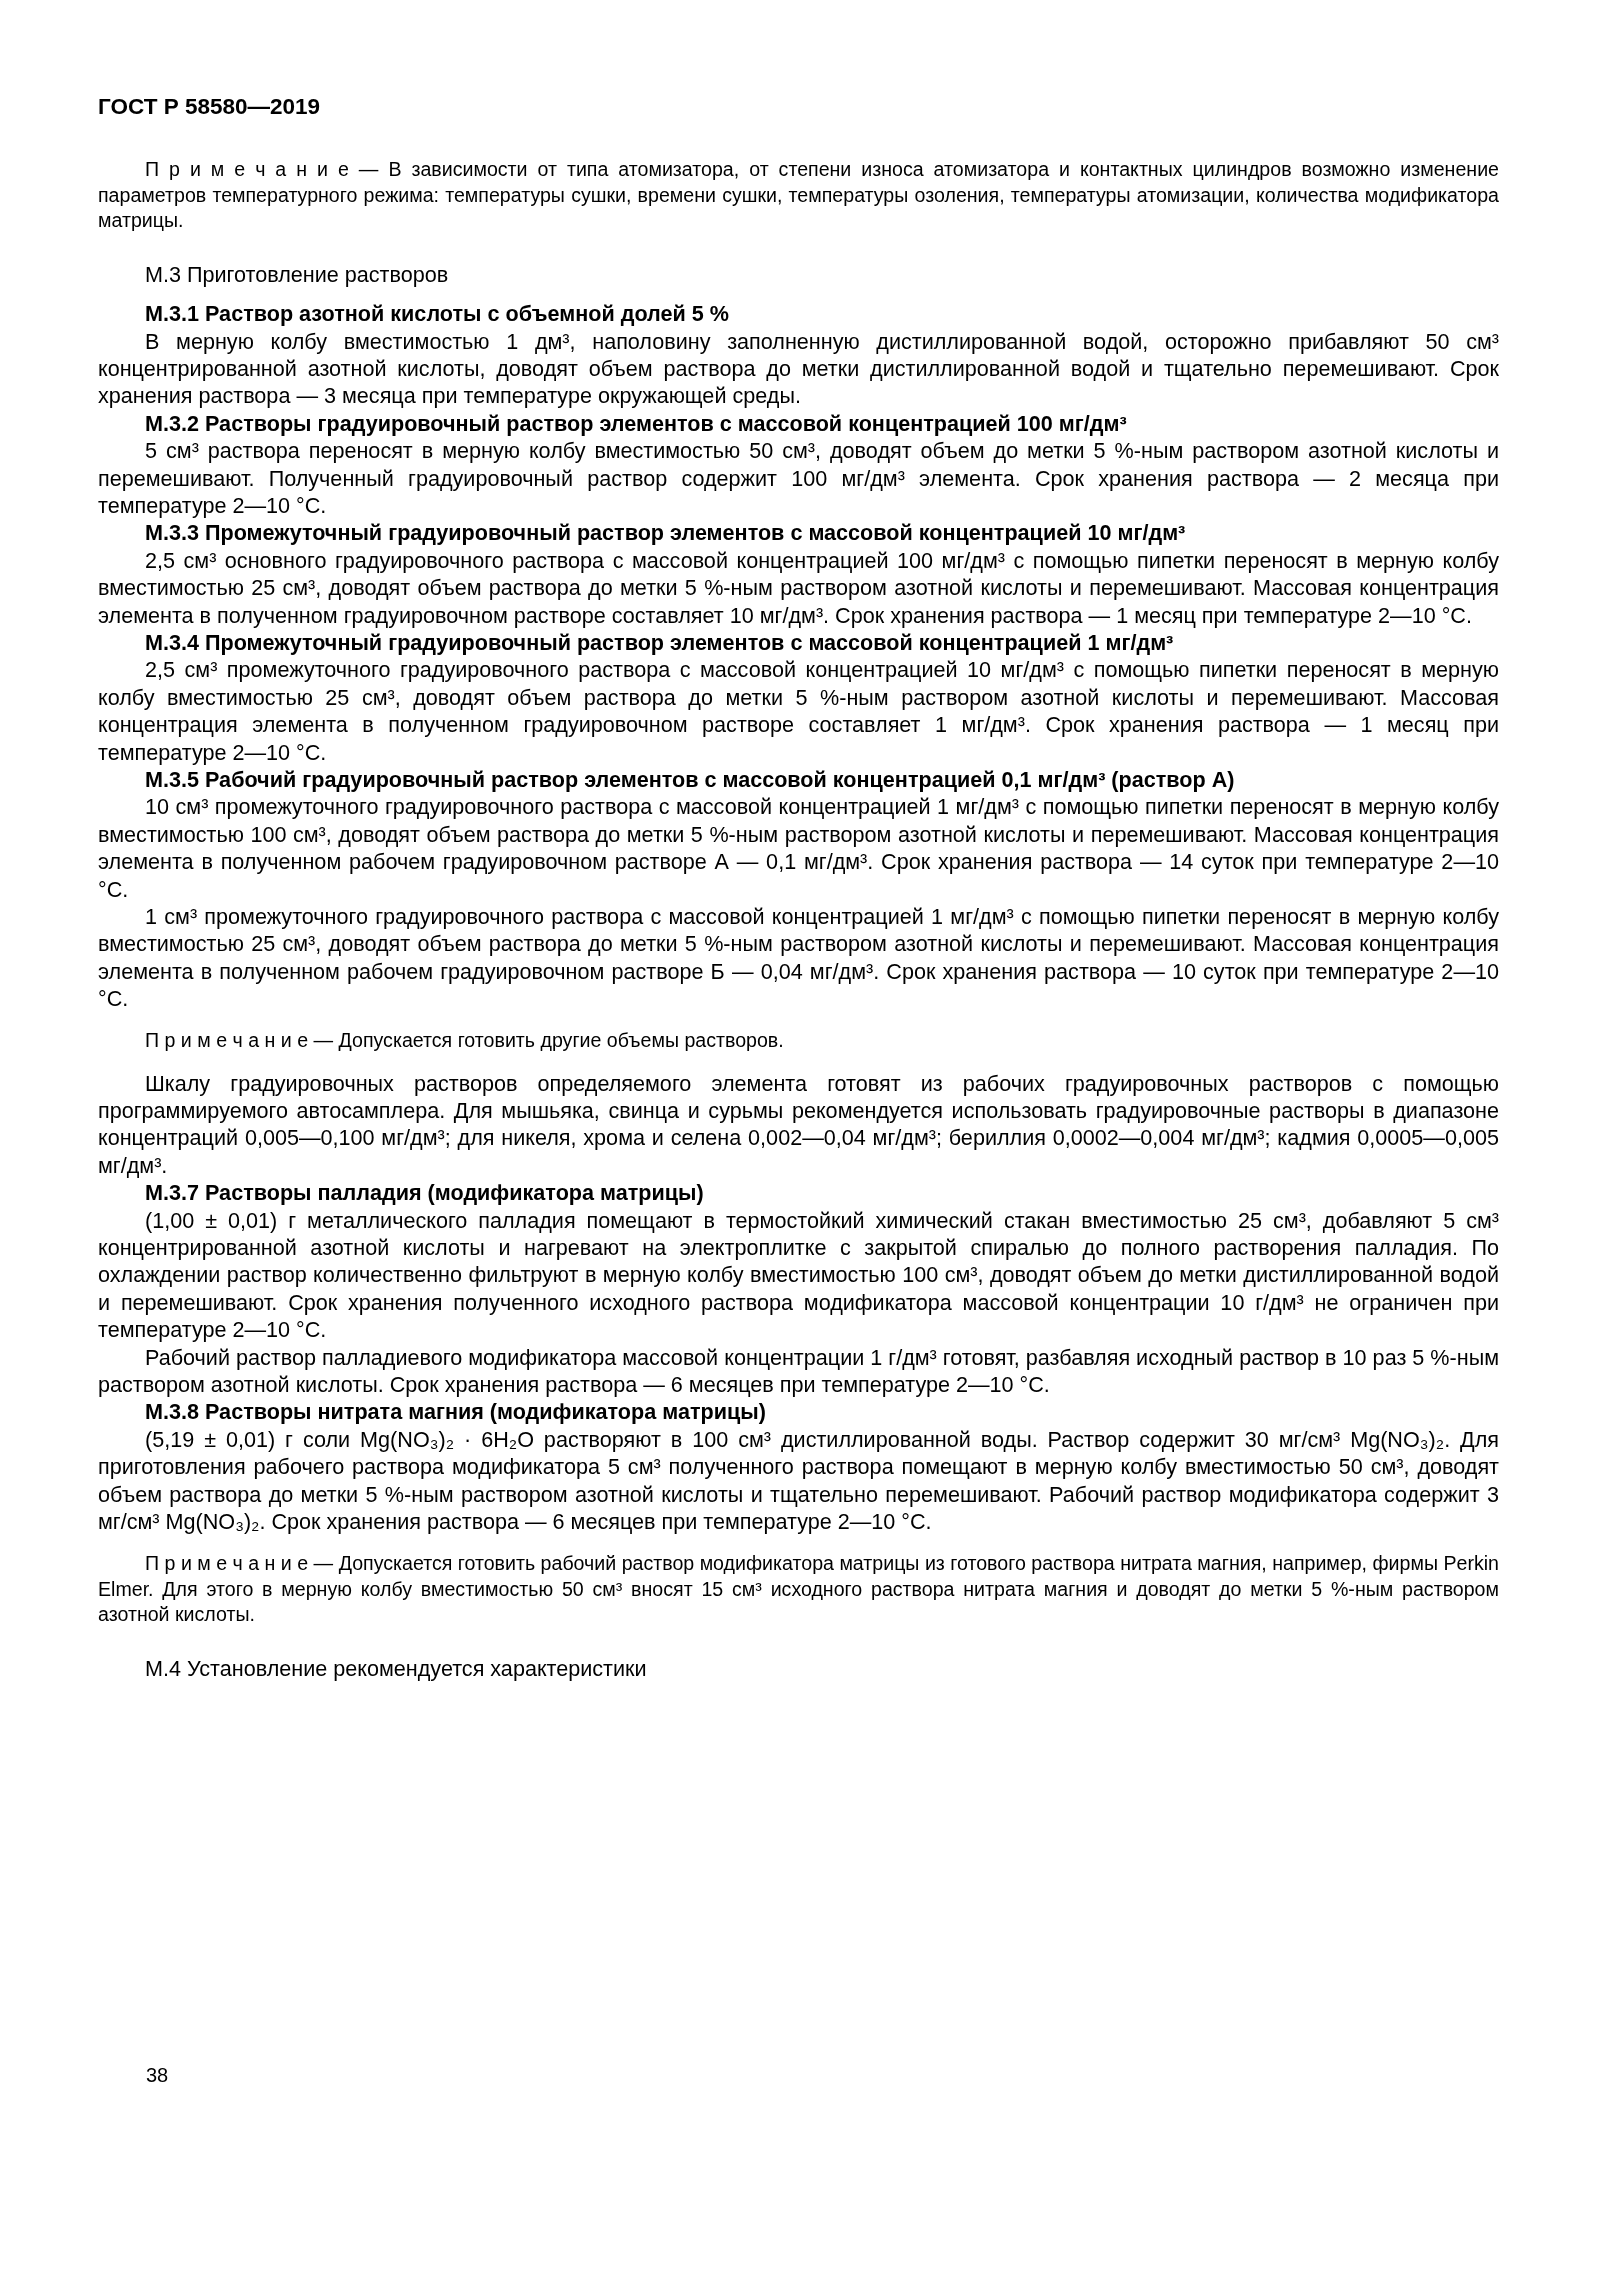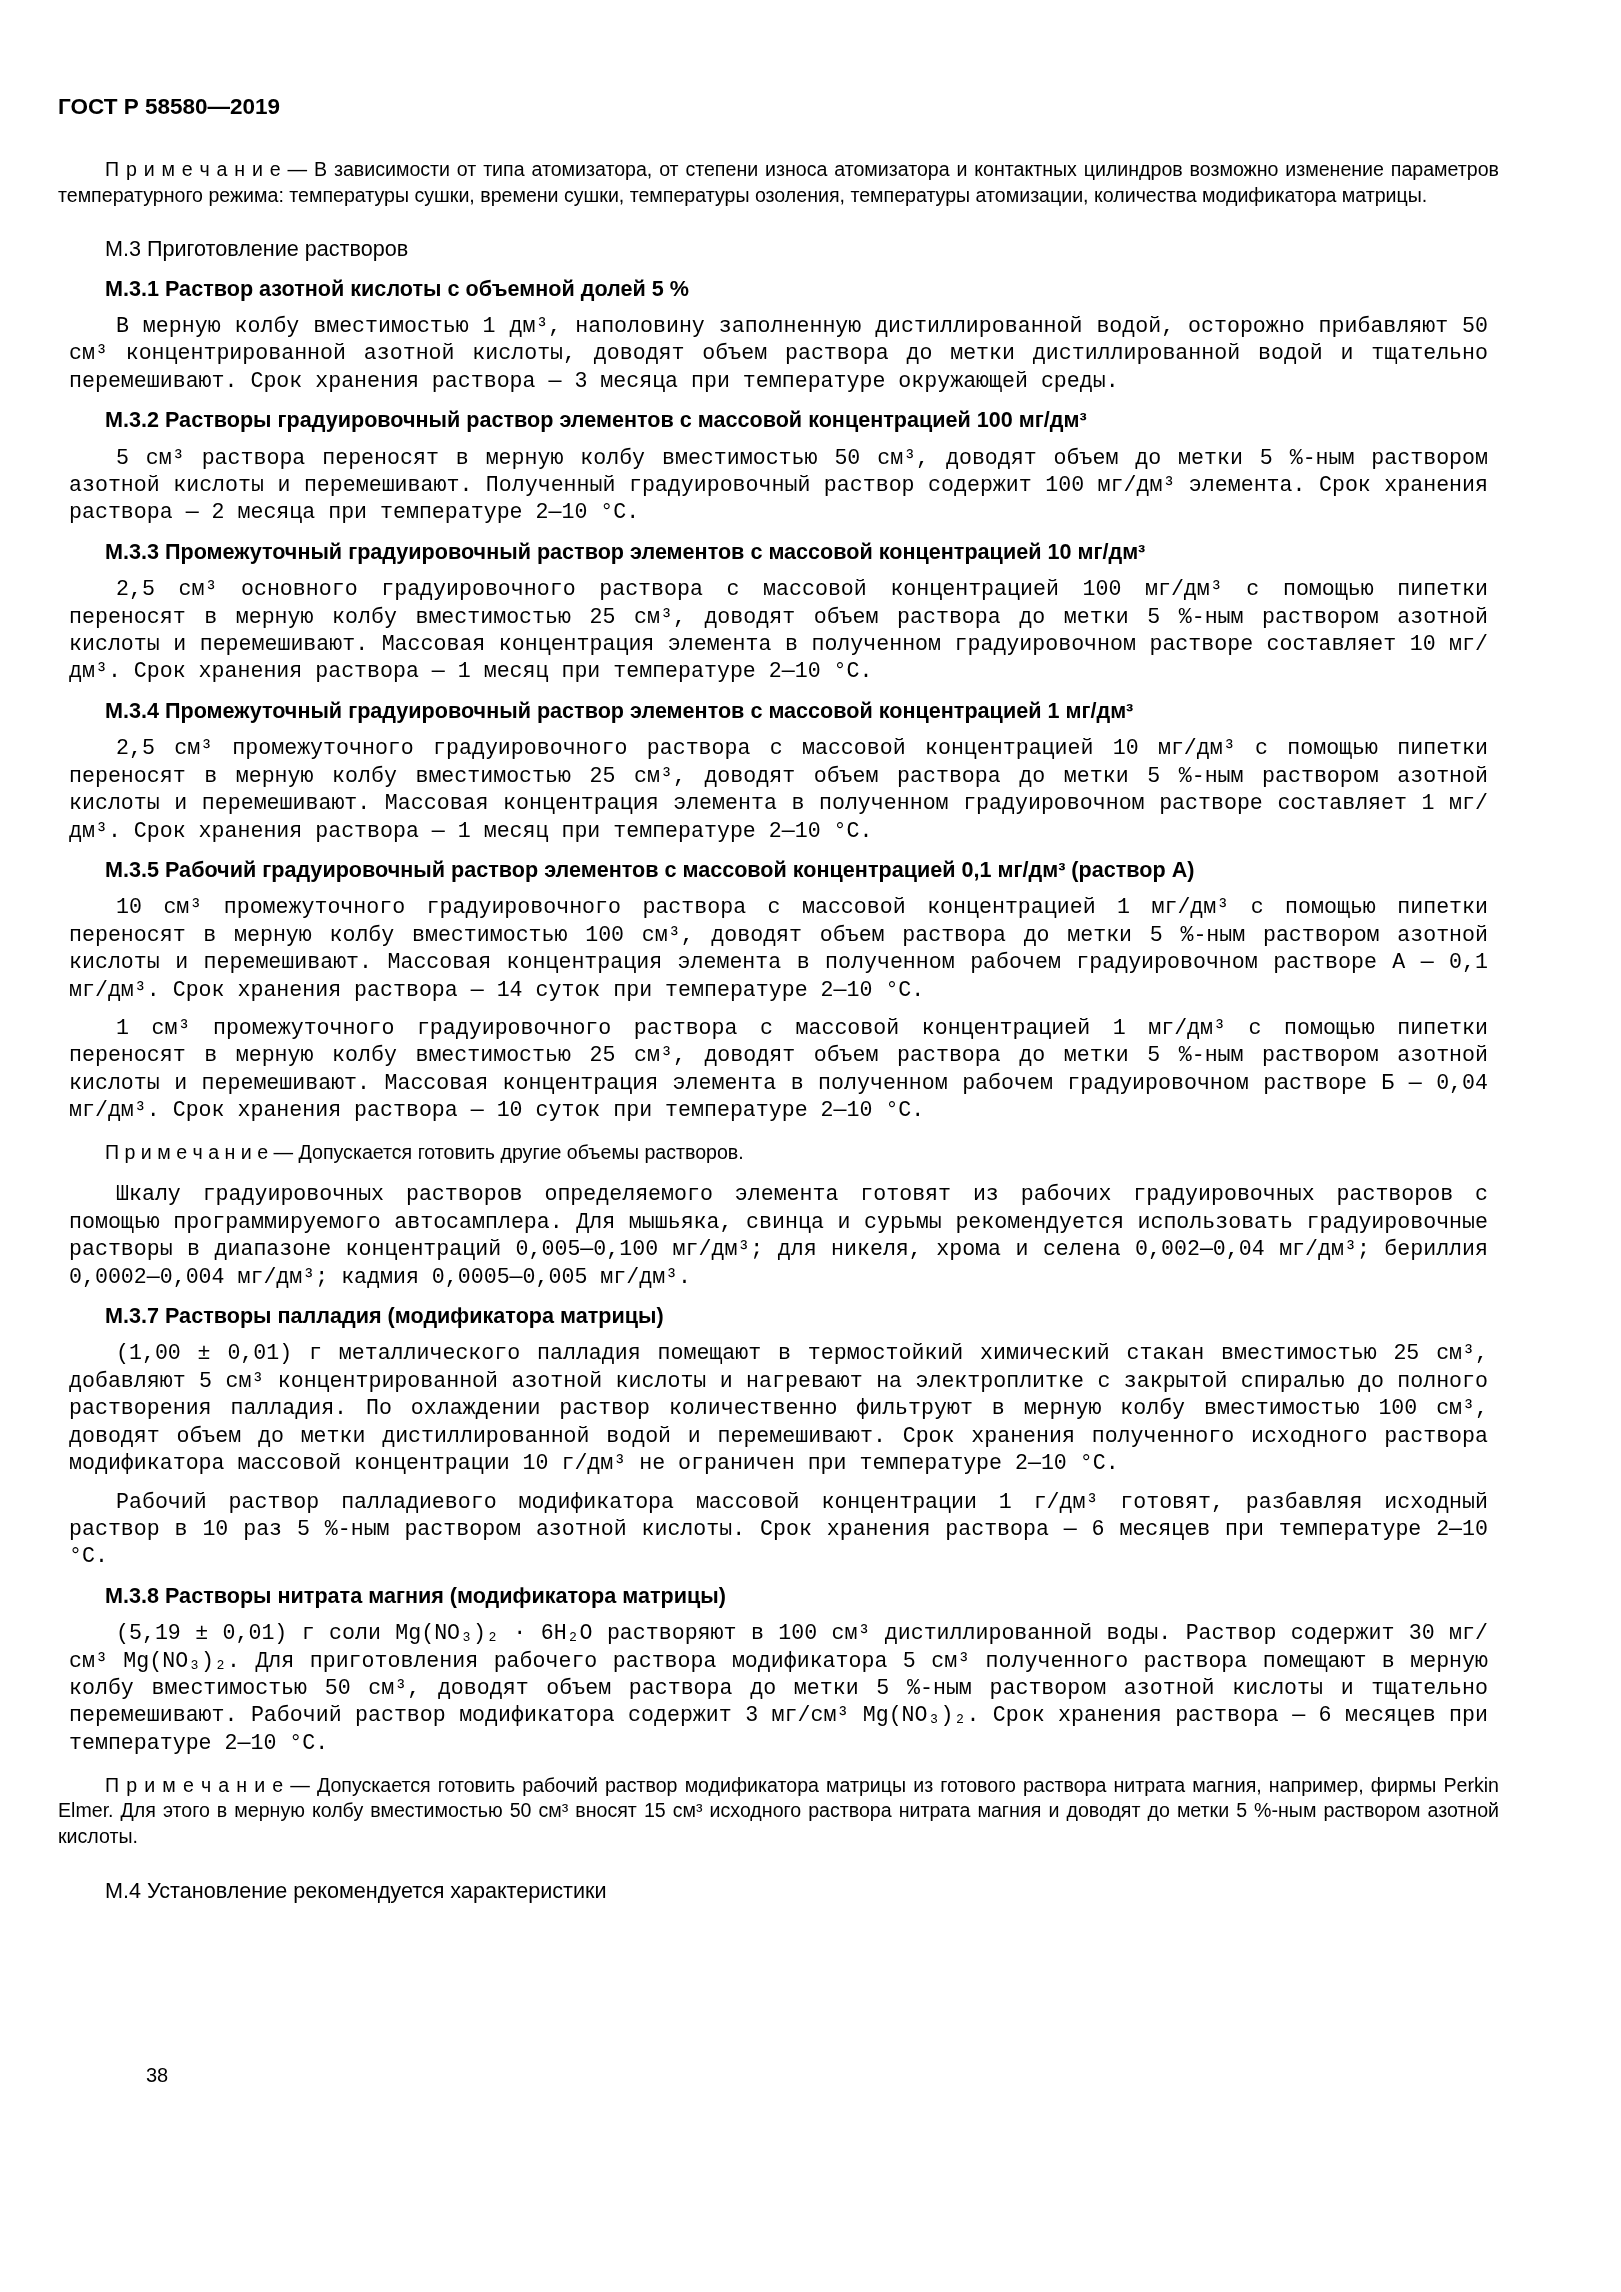--- a/index.html
+++ b/index.html
@@ -7,37 +7,36 @@
   body {
     width: 1621px;
     height: 2293px;
     position: relative;
     font-family: "Liberation Sans", "DejaVu Sans", sans-serif;
     color: #000000;
   }
   .page {
     position: absolute;
     inset: 0;
-    padding: 94px 122px 0 58px;
+    padding: 94px 122px 0 98px;
   }
   .doc-header {
     font-weight: bold;
     font-size: 22.5px;
     margin-bottom: 37px;
   }
   .content {
     font-size: 21.6px;
     line-height: 27.4px;
     text-align: justify;
     hyphens: auto;
   }
   .para {
     text-indent: 47px;
-    margin: 11px;
-    font-family: Liberation Mono, monospace;
+    margin: 0;
   }
   .note {
     font-size: 19.6px;
     line-height: 25.5px;
     text-indent: 47px;
     text-align: justify;
     margin: 15.7px 0;
   }
   .h-section {
     font-size: 21.6px;

